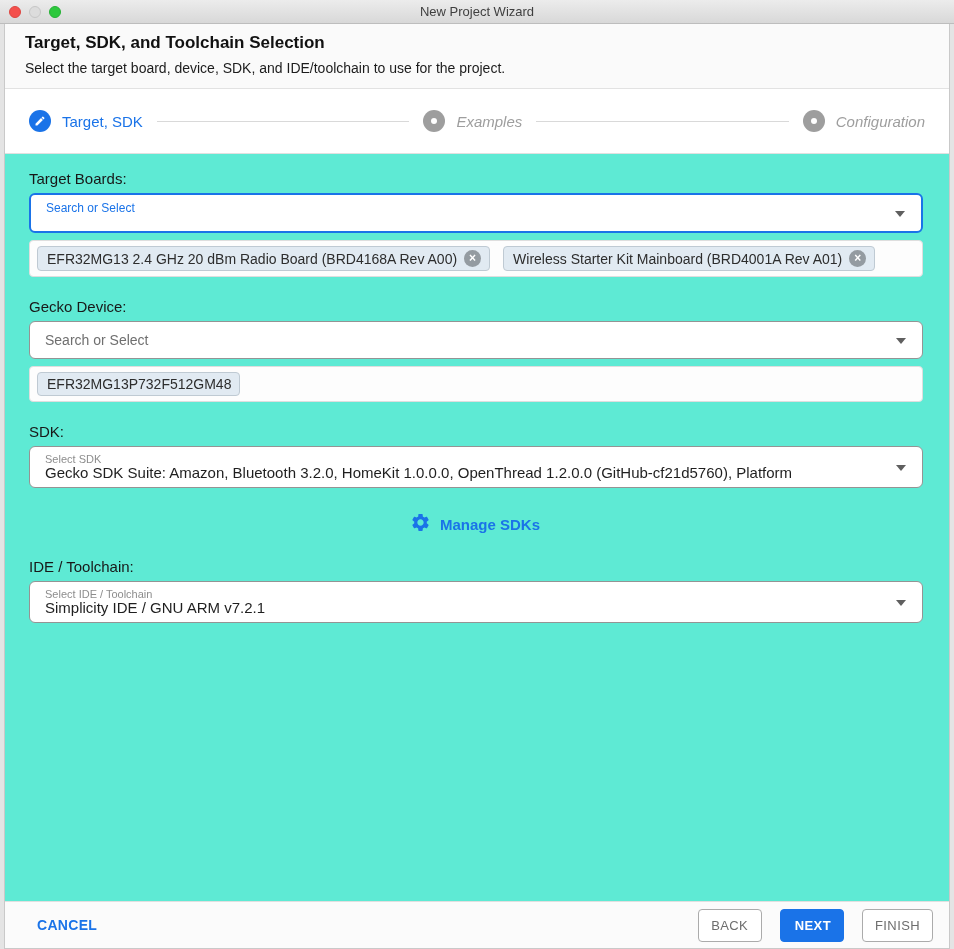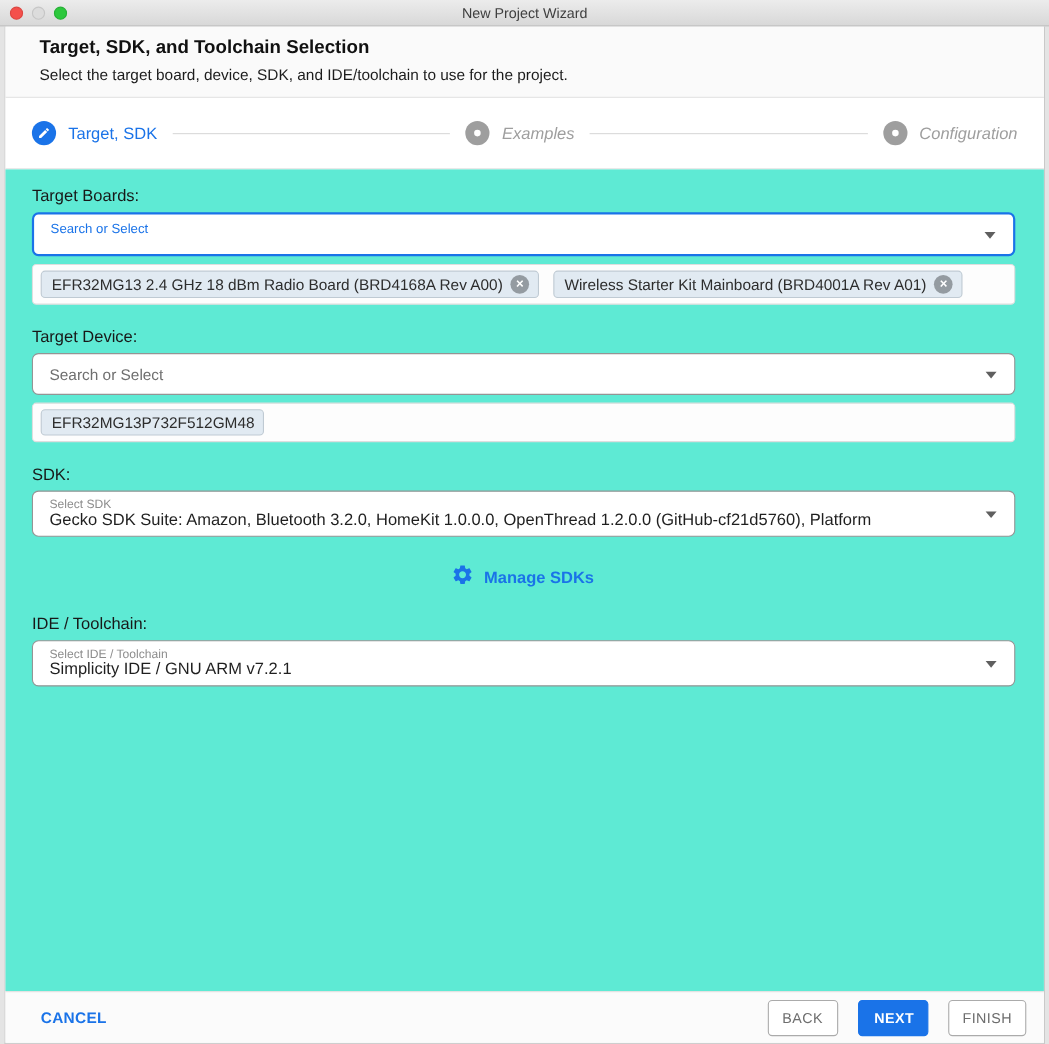--- a/index.html
+++ b/index.html
@@ -11,21 +11,21 @@
   .traffic{position:absolute;left:9px;top:0;height:100%;display:flex;align-items:center;gap:8px;}
   .light{width:12px;height:12px;border-radius:50%;box-sizing:border-box;}
   .light.red{background:#f4504c;border:1px solid #dd4641;}
   .light.yellow{background:#dcdcdc;border:1px solid #c6c6c6;}
   .light.green{background:#2dc83d;border:1px solid #25b135;}
   .titlebar-title{margin:0 auto;font-size:13px;color:#3f3f3f;}
 
   
   .sheet{flex:1;display:flex;flex-direction:column;margin:0 4px 0 4px;background:#ffffff;border:1px solid #c9c9c9;border-top:none;box-sizing:border-box;min-height:0;}
 
-  .hdr{background:#fafafa;border-bottom:1px solid #e2e2e2;padding:9px 22px 12px 31px;}
+  .hdr{background:#fafafa;border-bottom:1px solid #e2e2e2;padding:9px 22px 12px 20px;}
   .hdr h1{margin:0 0 7px 0;font-size:17px;font-weight:bold;color:#111;}
   .hdr p{margin:0;font-size:14px;color:#1c1c1c;}
 
   
   .stepper{display:flex;align-items:center;padding:21px 24px;border-bottom:1px solid #e0e0e0;background:#fff;}
   .step{display:flex;align-items:center;gap:11px;flex:0 0 auto;cursor:default;}
   .step-circle{width:22px;height:22px;border-radius:50%;display:flex;align-items:center;justify-content:center;flex:0 0 22px;}
   .step.active .step-circle{background:#1a73e8;}
   .step.upcoming .step-circle{background:#9e9e9e;}
   .step-dot{width:6px;height:6px;border-radius:50%;background:#fff;}
@@ -113,32 +113,32 @@
     <div class="main">
 
       <div class="section">
         <div class="field-label">Target Boards:</div>
         <div class="combo focused">
           <div class="ph-top">Search or Select</div>
           <div class="caret"></div>
         </div>
         <div class="chips">
           <div class="chip">
-            <span>EFR32MG13 2.4 GHz 18 dBm Radio Board (BRD4168A Rev A00)</span>
+            <span>EFR32MG13 2.4 GHz 20 dBm Radio Board (BRD4168A Rev A00)</span>
             <span class="chip-x">×</span>
           </div>
           <div class="chip">
             <span>Wireless Starter Kit Mainboard (BRD4001A Rev A01)</span>
             <span class="chip-x">×</span>
           </div>
         </div>
       </div>
 
       <div class="section">
-        <div class="field-label">Target Device:</div>
+        <div class="field-label">Gecko Device:</div>
         <div class="combo">
           <div class="ph-mid">Search or Select</div>
           <div class="caret"></div>
         </div>
         <div class="chips">
           <div class="chip">
             <span>EFR32MG13P732F512GM48</span>
           </div>
         </div>
       </div>

